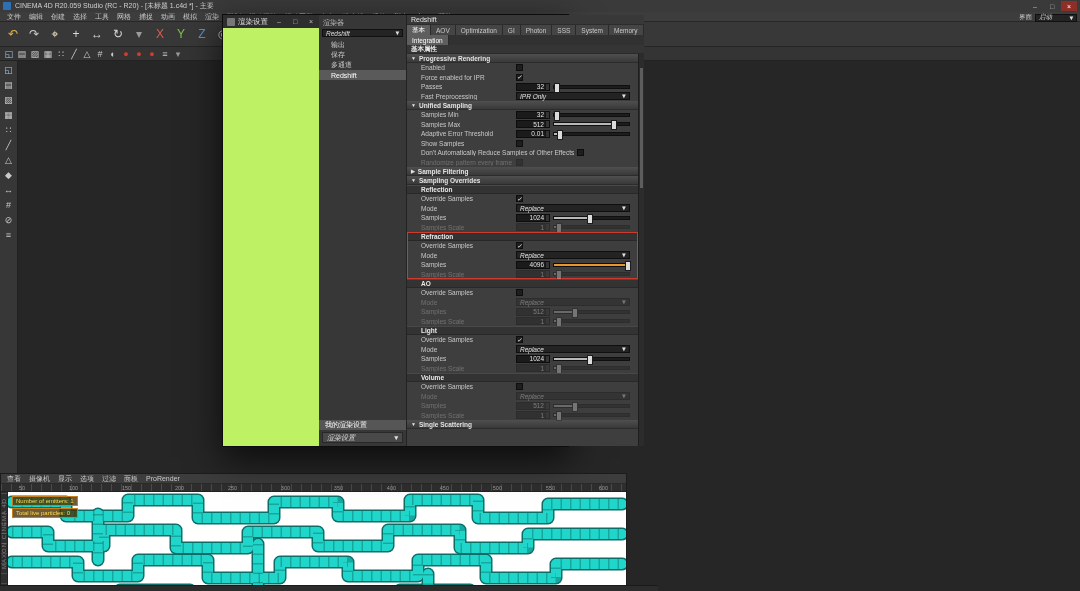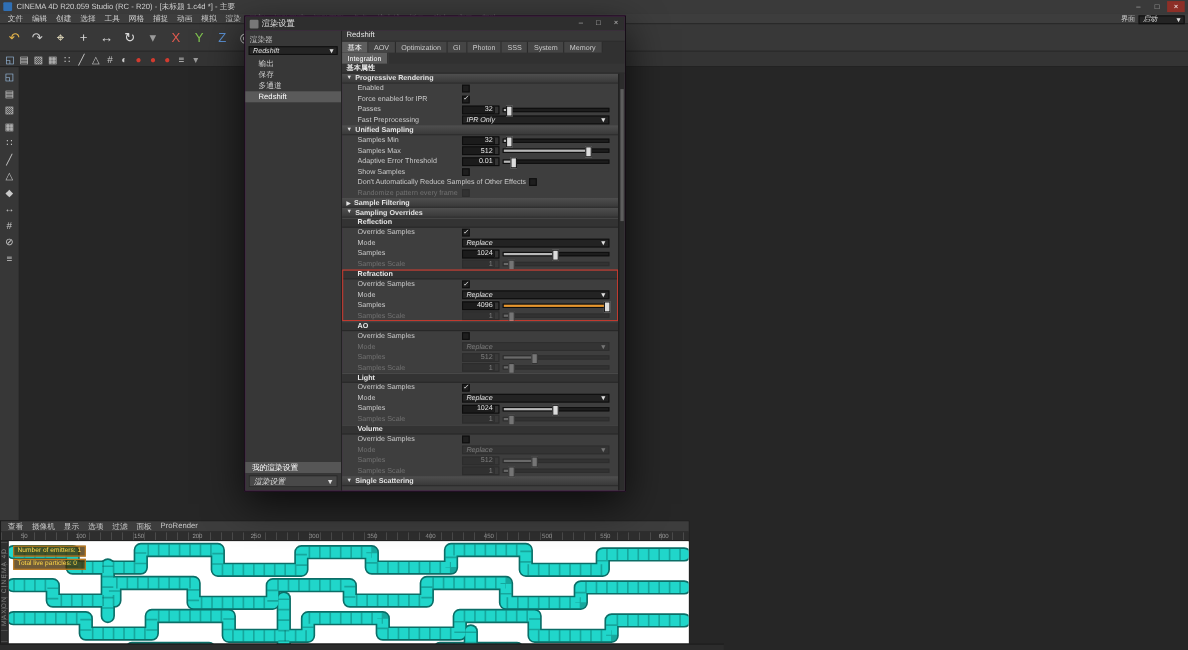--- a/index.html
+++ b/index.html
@@ -28,21 +28,21 @@
 #vpruler{height:8px;background:#2e2e2e;border-bottom:1px solid #222;display:flex;align-items:center;justify-content:space-between;padding:0 18px;font-size:5.5px;color:#9a9a9a;background-image:repeating-linear-gradient(90deg,#4a4a4a 0 1px,transparent 1px 10px)}
 #vpbody{flex:1;display:flex;min-height:0}
 #vruler{width:7px;background:#2e2e2e;border-right:1px solid #222;background-image:repeating-linear-gradient(0deg,#4a4a4a 0 1px,transparent 1px 10px)}
 #vcanvas{flex:1;position:relative;background:#f6f8f8;overflow:hidden}
 #vcanvas svg{position:absolute;left:0;top:0}
 #hud{position:absolute;left:4px;top:4px;display:flex;flex-direction:column;gap:2px}
 .hudbox{border:1px solid #c77f1e;background:rgba(70,45,0,.78);color:#ffd84a;font-size:6px;padding:1px 3px;white-space:nowrap}
 #brand{position:absolute;left:1px;top:498px;writing-mode:vertical-rl;transform:rotate(180deg);font-size:6px;color:#808080;letter-spacing:1px}
 #bottomstrip{position:absolute;left:0;top:585px;width:658px;height:6px;background:#2c2c2c;border-top:1px solid #1a1a1a}
 
-#dlg{position:absolute;left:222px;top:14px;width:347px;height:433px;background:#701a75;border:1px solid #0d0d0d;box-shadow:0 12px 34px rgba(0,0,0,.7);z-index:10;display:flex;flex-direction:column}
+#dlg{position:absolute;left:222px;top:14px;width:347px;height:433px;background:#bef264;border:1px solid #0d0d0d;box-shadow:0 12px 34px rgba(0,0,0,.7);z-index:10;display:flex;flex-direction:row}
 #dtitle{height:13px;background:#2e2e2e;display:flex;align-items:center;font-size:7.5px;padding:0 0 0 4px;gap:3px;color:#e0e0e0;flex:none}
 #dtitle .dicon{width:8px;height:8px;background:#777;border-radius:1px;flex:none}
 #dtitle .wbtns{margin-left:auto;display:flex}
 #dbody{flex:1;display:flex;min-height:0}
 #dleft{width:88px;background:#373737;border-right:1px solid #232323;display:flex;flex-direction:column;font-size:7px;flex:none}
 #dleft .rlabel{padding:3px 4px 1px;color:#bdbdbd}
 #dleft .ddbox{margin:0 3px 3px}
 .titem{height:10px;display:flex;align-items:center;padding-left:12px;color:#cdcdcd}
 .titem.sel{background:#5a5a5a;color:#fff}
 #dleft .spacer{flex:1}

